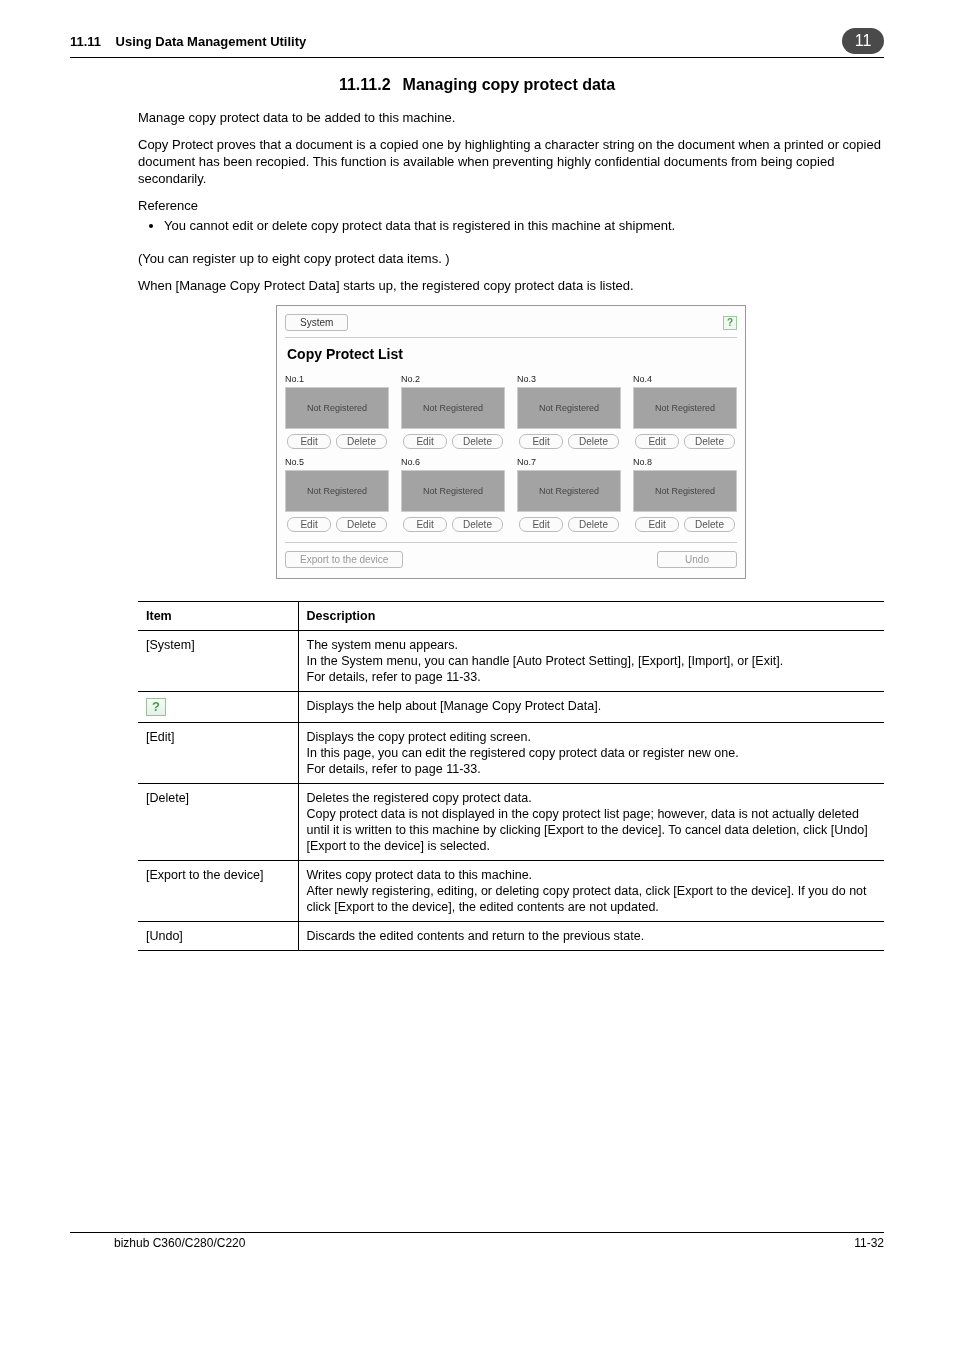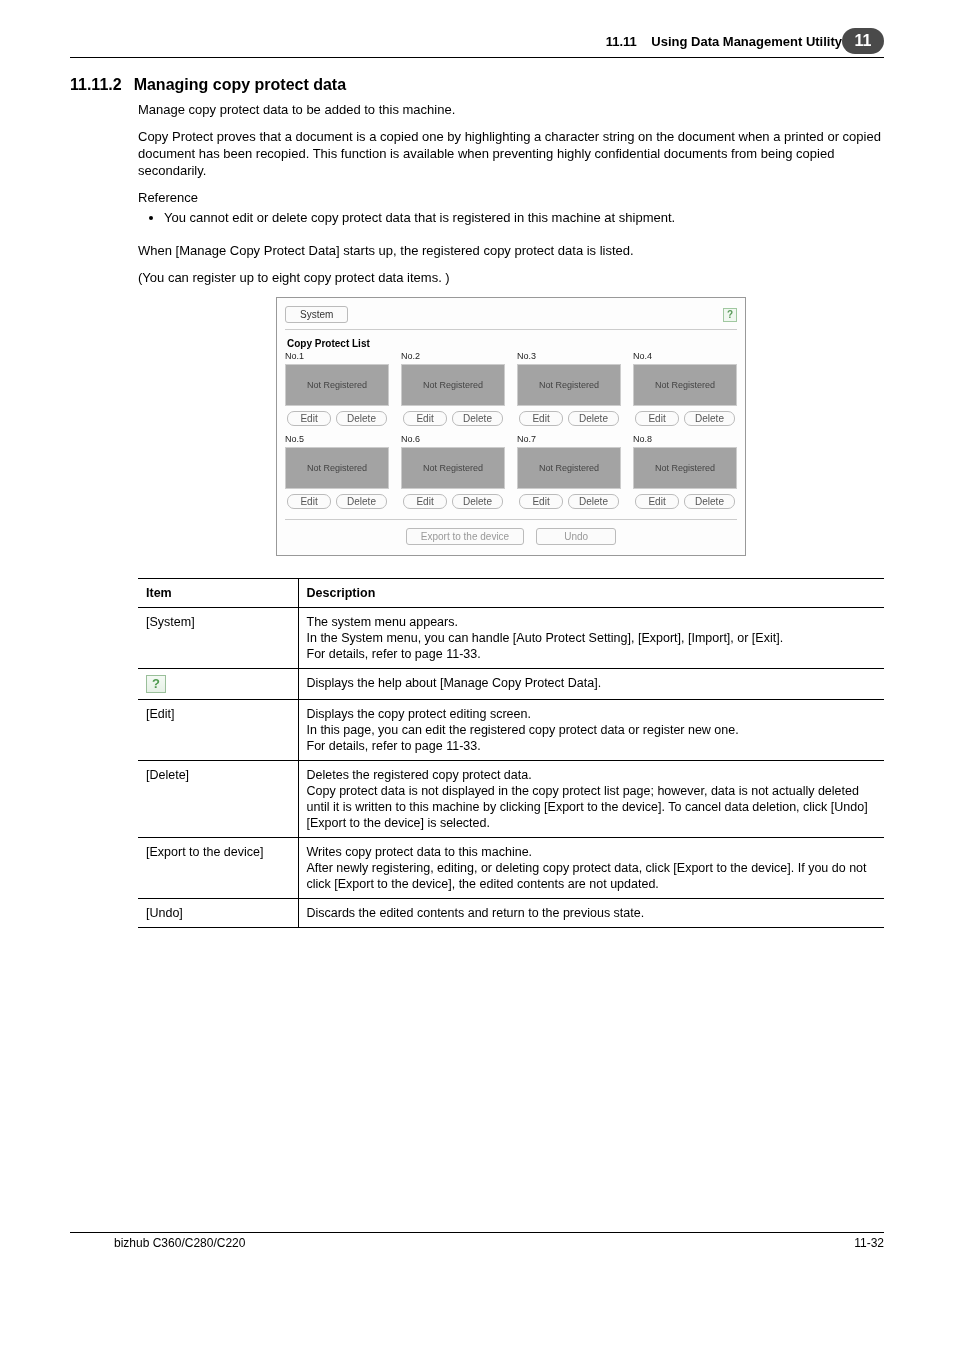--- a/index.html
+++ b/index.html
@@ -11,49 +11,50 @@
     background: #fff;
     width: 954px;
   }
   .page {
     padding: 28px 70px 40px 70px;
     position: relative;
     min-height: 1280px;
   }
   .header-row {
     display: flex;
-    justify-content: flex-end;
+    justify-content: space-between;
     align-items: center;
   }
   .header-left {
     font-weight: bold;
     font-size: 13px;
   }
   .header-right {
     width: 42px;
     height: 26px;
     background: #4a4a4a;
     color: #fff;
-    font-weight: bold;
+    font-weight: normal;
     display: flex;
     align-items: center;
     justify-content: center;
     font-size: 16px;
     border-radius: 13px;
   }
   .hr-top {
     border: none;
     border-top: 1px solid #000;
     margin: 3px 0 18px 0;
   }
   .section-row {
     display: flex;
     align-items: baseline;
     gap: 12px;
-    margin-bottom: 8px;
+    margin-bottom: 16px;
+    justify-content: center;
   }
   .section-num, .section-title {
     font-weight: bold;
     font-size: 16px;
   }
   .indent {
     margin-left: 68px;
     margin-right: 0;
   }
   p.para {
@@ -110,23 +111,23 @@
     border: 1px solid #a0c8a0;
     background: #f0f8f0;
     color: #5a9a5a;
     font-size: 10px;
     font-weight: bold;
     display:inline-flex;
     align-items:center;
     justify-content:center;
   }
   .app-title {
-    font-size: 10px;
-    font-weight: bold;
-    margin: 8px 0 2px 2px;
+    font-size: 14px;
+    font-weight: bold;
+    margin: 8px 0 12px 2px;
   }
   .grid8 {
     display: grid;
     grid-template-columns: repeat(4, 1fr);
     gap: 8px 12px;
   }
   .slot {
     display:flex;
     flex-direction:column;
   }
@@ -149,21 +150,21 @@
   .slot-btns {
     display:flex;
     gap:5px;
     justify-content: center;
   }
   .app-footer {
     border-top: 1px solid #ccc;
     margin-top: 10px;
     padding-top: 8px;
     display:flex;
-    justify-content: center;
+    justify-content: space-between;
     gap: 12px;
   }
   .app-footer .app-btn { min-width: 100px; color:#999; }
 
   
   .desc-table {
     border-collapse: collapse;
     width: 100%;
     margin-bottom: 30px;
   }
@@ -241,22 +242,22 @@
   </div>
 
   <div class="indent">
     <p class="para">Manage copy protect data to be added to this machine.</p>
     <p class="para">Copy Protect proves that a document is a copied one by highlighting a character string on the document when a printed or copied document has been recopied. This function is available when preventing highly confidential documents from being copied secondarily.</p>
     <p class="para" style="margin-bottom:2px">Reference</p>
     <ul class="ref-list">
       <li>You cannot edit or delete copy protect data that is registered in this machine at shipment.</li>
     </ul>
 
+    <p class="para">(You can register up to eight copy protect data items. )</p>
     <p class="para">When [Manage Copy Protect Data] starts up, the registered copy protect data is listed.</p>
-    <p class="para">(You can register up to eight copy protect data items. )</p>
 
     <div class="app-shot">
       <div class="app-topbar">
         <div class="app-btn">System</div>
         <div class="help-icon-sm">?</div>
       </div>
       <div class="app-title">Copy Protect List</div>
       <div class="grid8" id="slot-grid">
           <div class="slot">
             <div class="slot-label">No.1</div>

